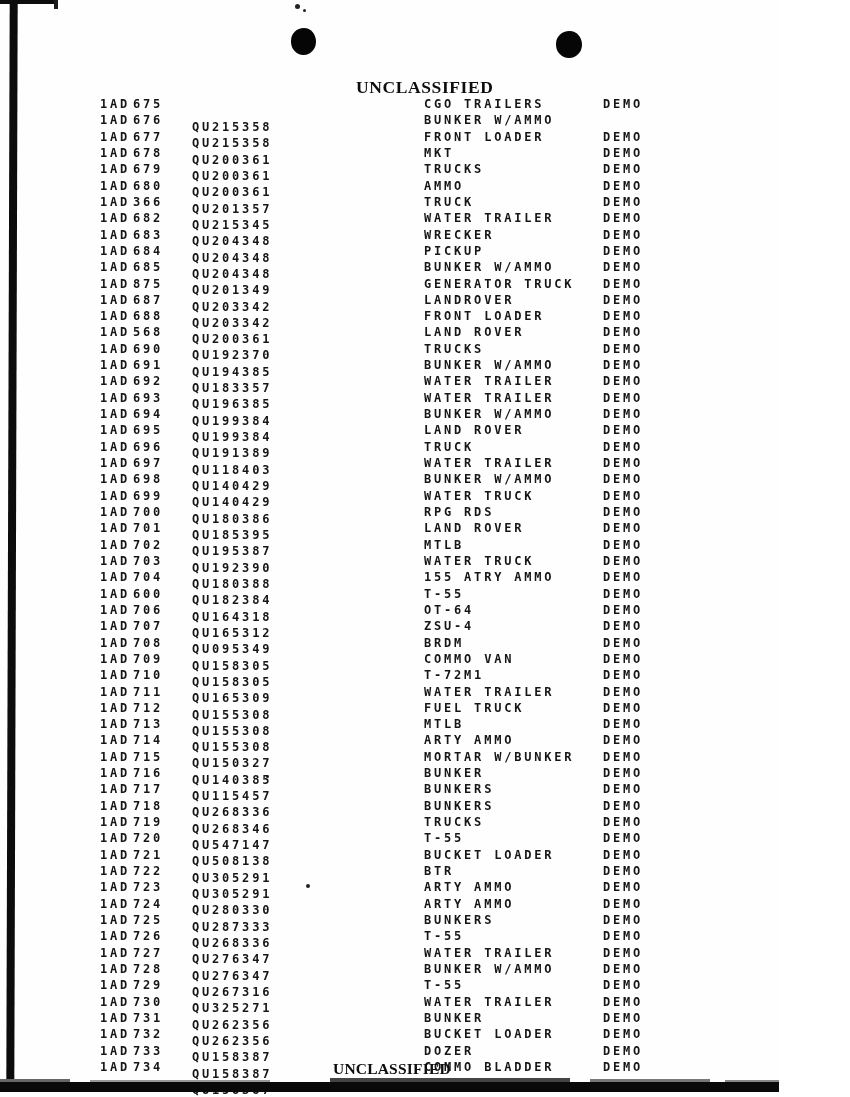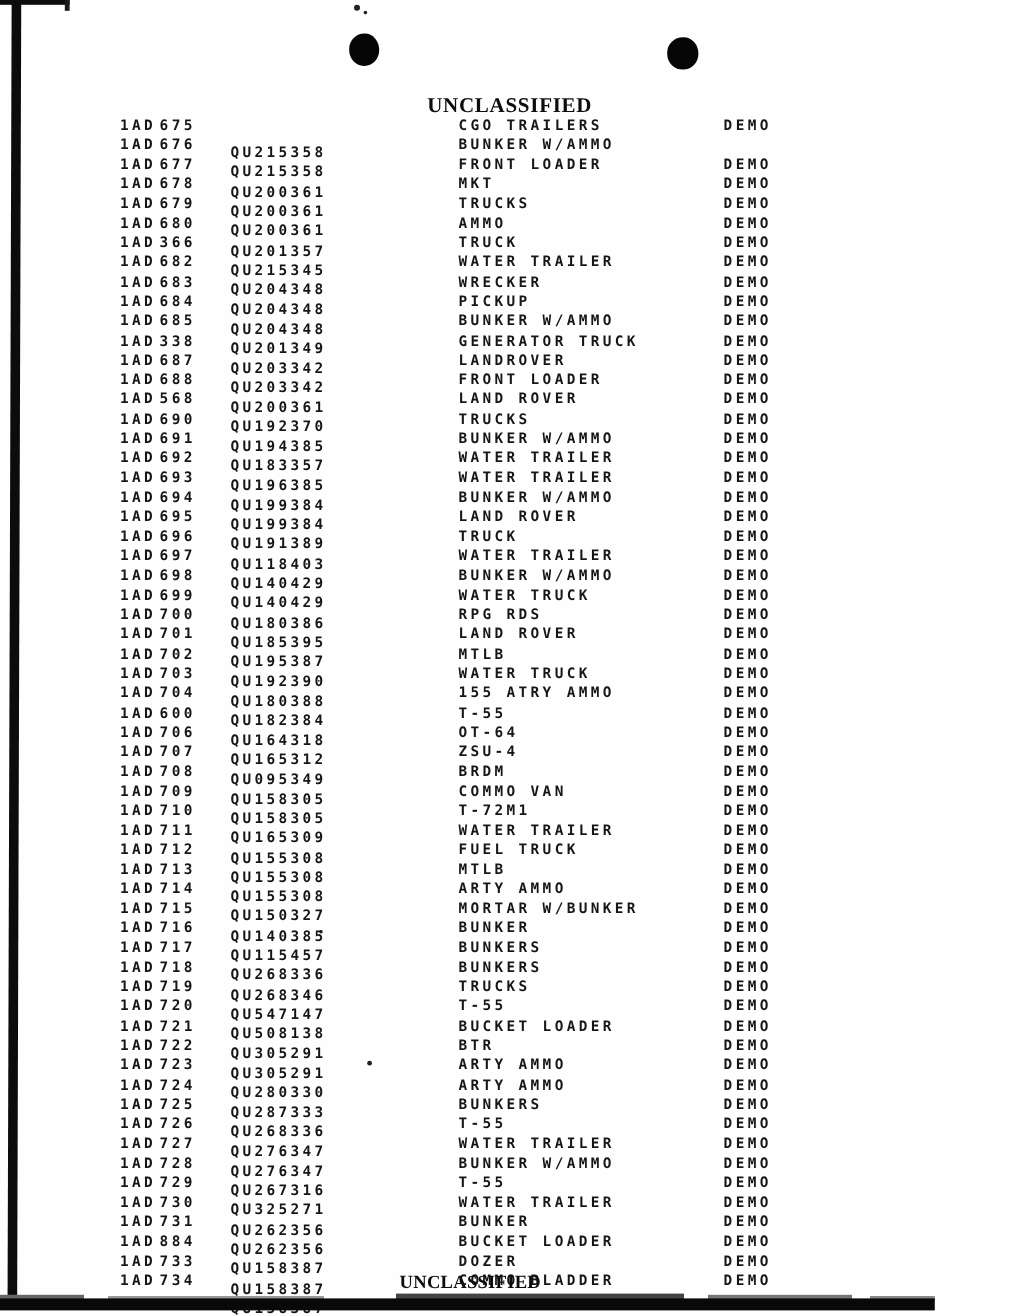--- a/index.html
+++ b/index.html
@@ -51,21 +51,21 @@
   .cell {
     position: absolute; top: 0;
     font: bold 12px/16px "DejaVu Sans Mono", monospace;
     letter-spacing: 2.8px;
     color: #161616;
     white-space: nowrap;
   }
   .c-unit   { left: 100px; }
   .c-num    { left: 133px; }
   .c-grid   { left: 192px; margin-top: 23px; }
-  .c-desc   { left: 382px; }
+  .c-desc   { left: 424px; }
   .c-status { left: 603px; }
 
   
   .bottom-band { position: absolute; left: 0; top: 1082px; width: 850px; height: 10px; background: #090909; z-index: 4; }
   .dash { position: absolute; z-index: 4; }
   .d1 { left: 0;   top: 1079px; width: 70px;  height: 4px; background: #666; }
   .d2 { left: 90px;  top: 1080px; width: 180px; height: 3px; background: #999; }
   .d3 { left: 330px; top: 1078px; width: 240px; height: 5px; background: #444; }
   .d4 { left: 590px; top: 1079px; width: 120px; height: 4px; background: #777; }
   .d5 { left: 725px; top: 1080px; width: 125px; height: 4px; background: #888; }
@@ -161,21 +161,21 @@
     </div>
       <div class="row" style="top: 259.2px;">
       <span class="cell c-unit">1AD</span>
       <span class="cell c-num">685</span>
       <span class="cell c-grid">QU201349</span>
       <span class="cell c-desc">BUNKER W/AMMO</span>
       <span class="cell c-status">DEMO</span>
     </div>
       <div class="row" style="top: 275.52px;">
       <span class="cell c-unit">1AD</span>
-      <span class="cell c-num">338</span>
+      <span class="cell c-num">875</span>
       <span class="cell c-grid">QU203342</span>
       <span class="cell c-desc">GENERATOR TRUCK</span>
       <span class="cell c-status">DEMO</span>
     </div>
       <div class="row" style="top: 291.84px;">
       <span class="cell c-unit">1AD</span>
       <span class="cell c-num">687</span>
       <span class="cell c-grid">QU203342</span>
       <span class="cell c-desc">LANDROVER</span>
       <span class="cell c-status">DEMO</span>
@@ -483,21 +483,21 @@
     </div>
       <div class="row" style="top: 1009.92px;">
       <span class="cell c-unit">1AD</span>
       <span class="cell c-num">731</span>
       <span class="cell c-grid">QU262356</span>
       <span class="cell c-desc">BUNKER</span>
       <span class="cell c-status">DEMO</span>
     </div>
       <div class="row" style="top: 1026.24px;">
       <span class="cell c-unit">1AD</span>
-      <span class="cell c-num">884</span>
+      <span class="cell c-num">732</span>
       <span class="cell c-grid">QU158387</span>
       <span class="cell c-desc">BUCKET LOADER</span>
       <span class="cell c-status">DEMO</span>
     </div>
       <div class="row" style="top: 1042.56px;">
       <span class="cell c-unit">1AD</span>
       <span class="cell c-num">733</span>
       <span class="cell c-grid">QU158387</span>
       <span class="cell c-desc">DOZER</span>
       <span class="cell c-status">DEMO</span>

